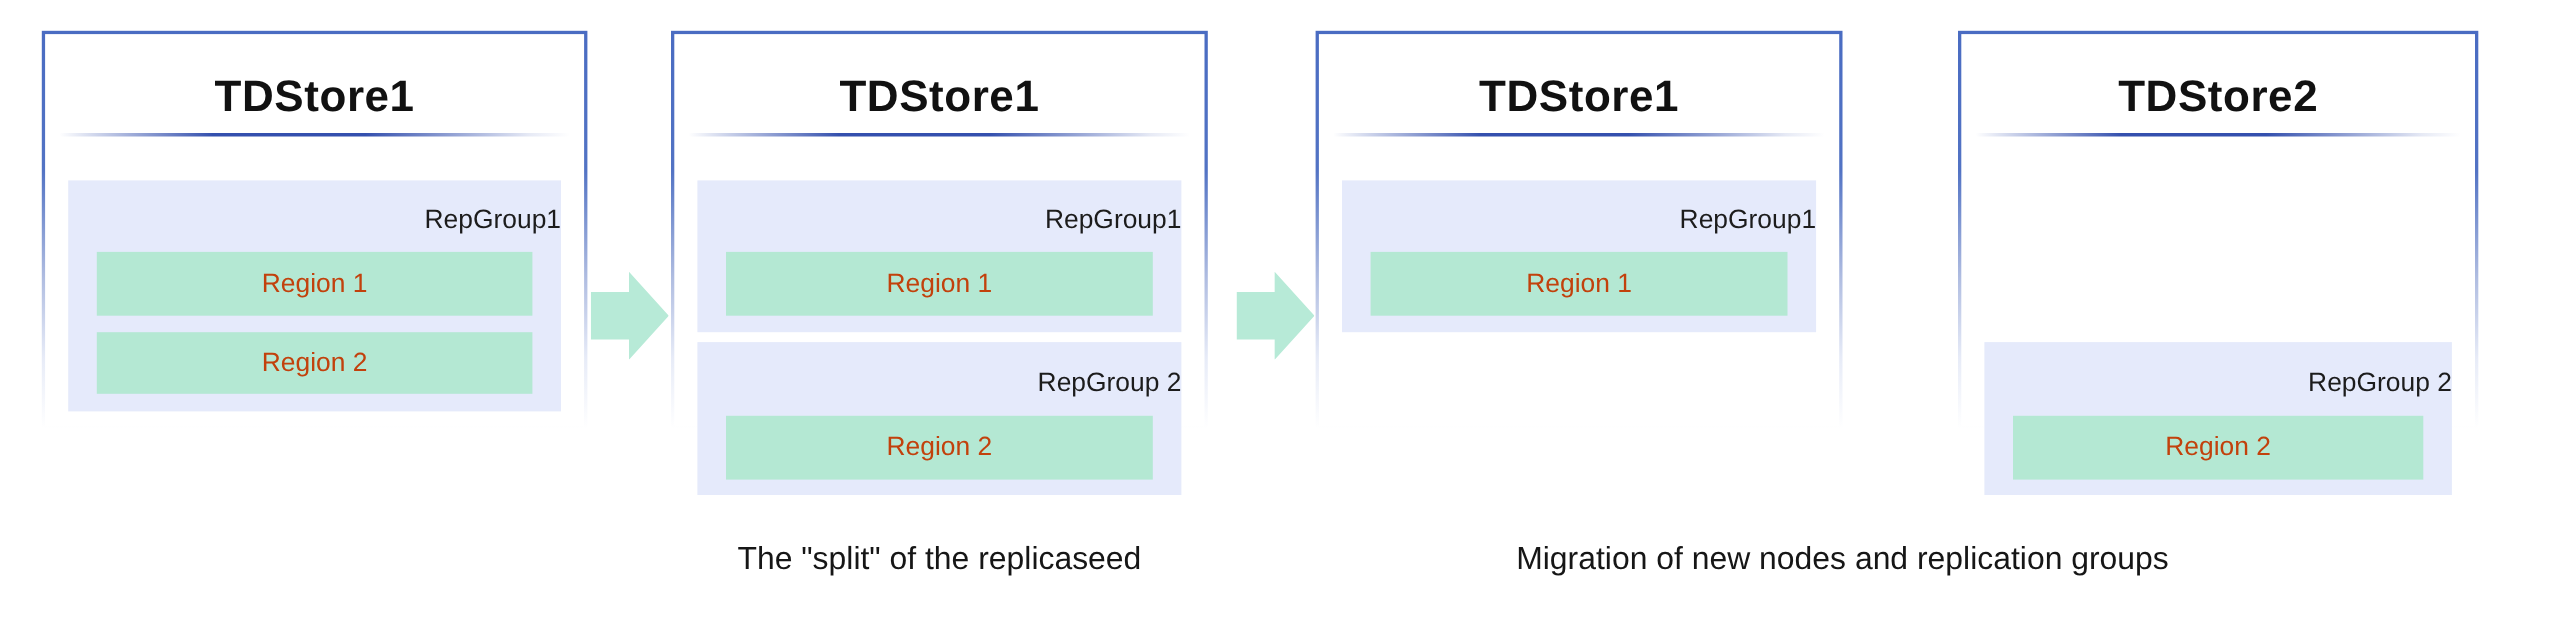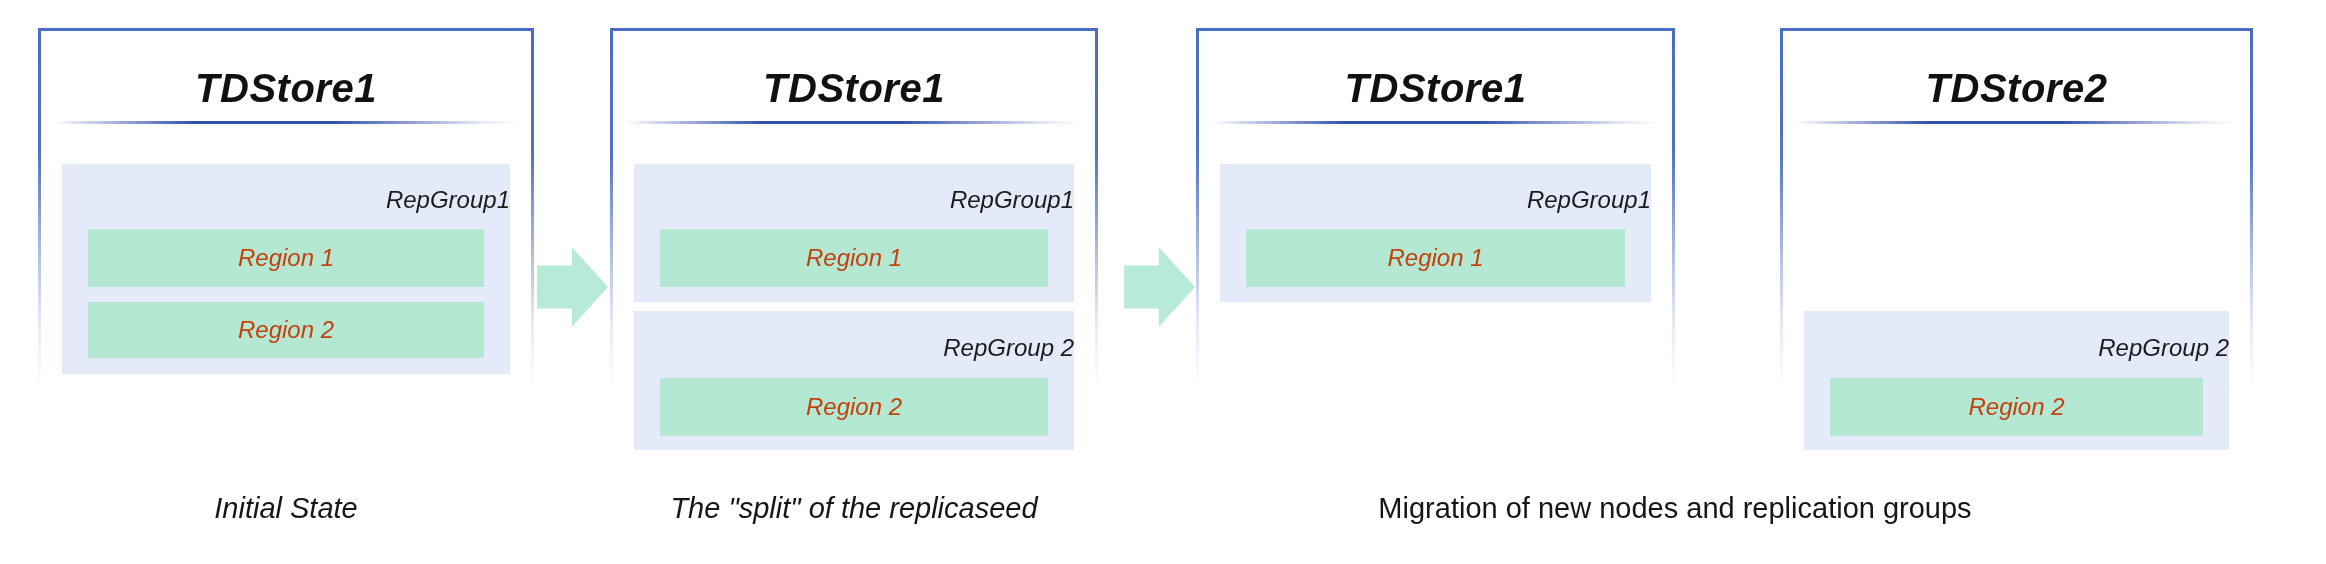--- a/index.html
+++ b/index.html
@@ -4,21 +4,21 @@
 <style>
   html,body{margin:0;padding:0;background:#ffffff;}
   #canvas{
     position:relative;
     width:2326px;height:564px;
     background:#ffffff;
     font-family:"Liberation Sans", sans-serif;
     color:#1f1f1f;
     overflow:hidden;
   }
-  .panel{position:absolute;top:0;height:522px;font-style:italic;}
+  .panel{position:absolute;top:0;height:522px;}
   .shell{
     position:absolute;top:28px;left:0;right:0;height:362px;
     padding:3px;box-sizing:border-box;
     background:linear-gradient(180deg,
       #4a6cc2 0%, #5273c4 35%,
       rgba(110,134,200,0.55) 62%,
       rgba(168,184,228,0.28) 82%,
       rgba(255,255,255,0) 100%);
   }
   .shell-inner{width:100%;height:100%;background:#ffffff;}
@@ -75,21 +75,20 @@
     <div class="shell">
         <div class="shell-inner"></div>
       </div>
     <div class="title">TDStore1</div>
     <div class="divider"></div>
     <div class="repgroup" style="top:164px;height:210px;">
       <div class="rg-label" style="top:22px;">RepGroup1</div>
       <div class="region" style="top:65px;height:58px;">Region 1</div>
       <div class="region" style="top:138px;height:56px;">Region 2</div>
     </div>
-    <div class="caption">Initial State</div>
   </div>
 
   <div class="arrow" style="left:537px;"></div>
 
   <div class="panel" style="left:610px;width:488px;">
     <div class="shell">
         <div class="shell-inner"></div>
       </div>
     <div class="title">TDStore1</div>
     <div class="divider"></div>

